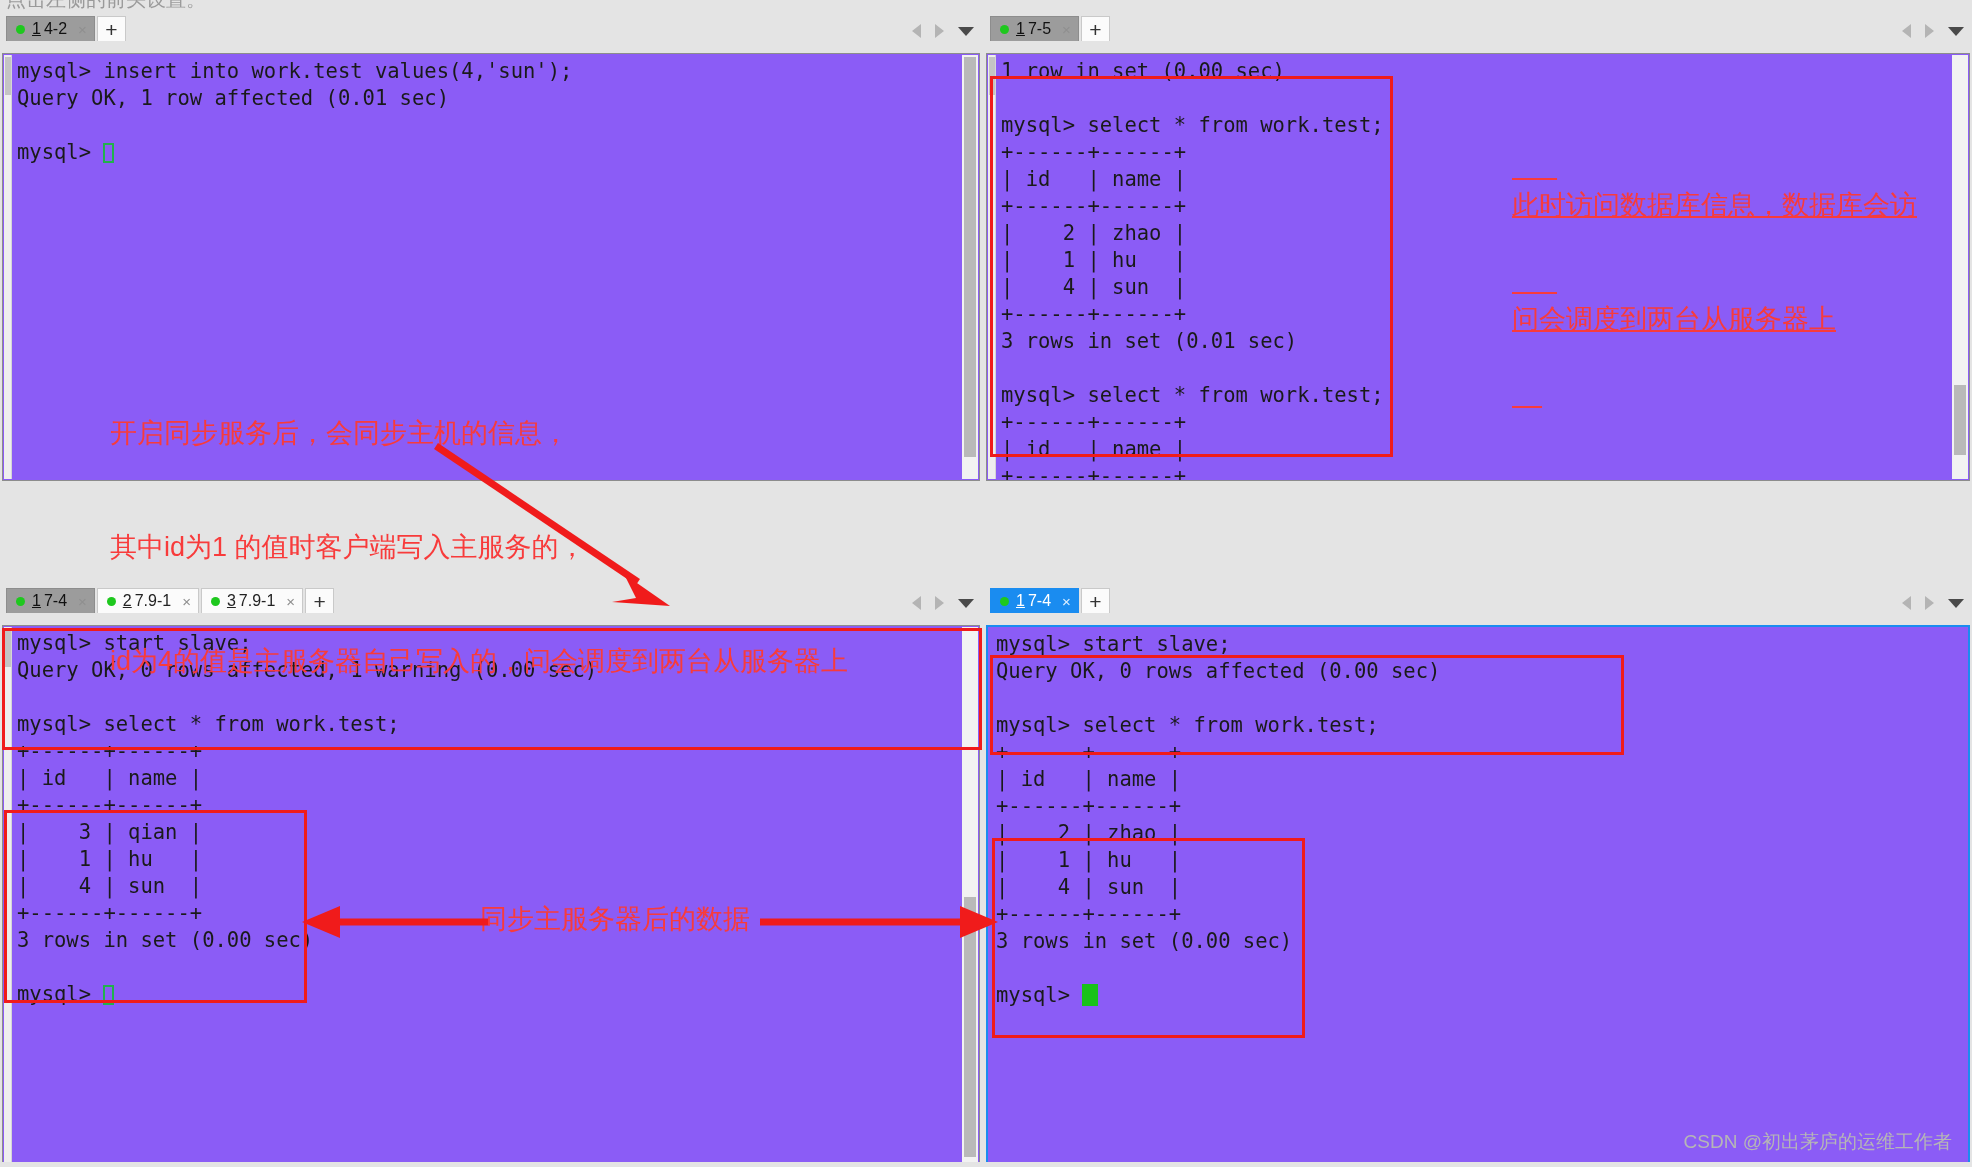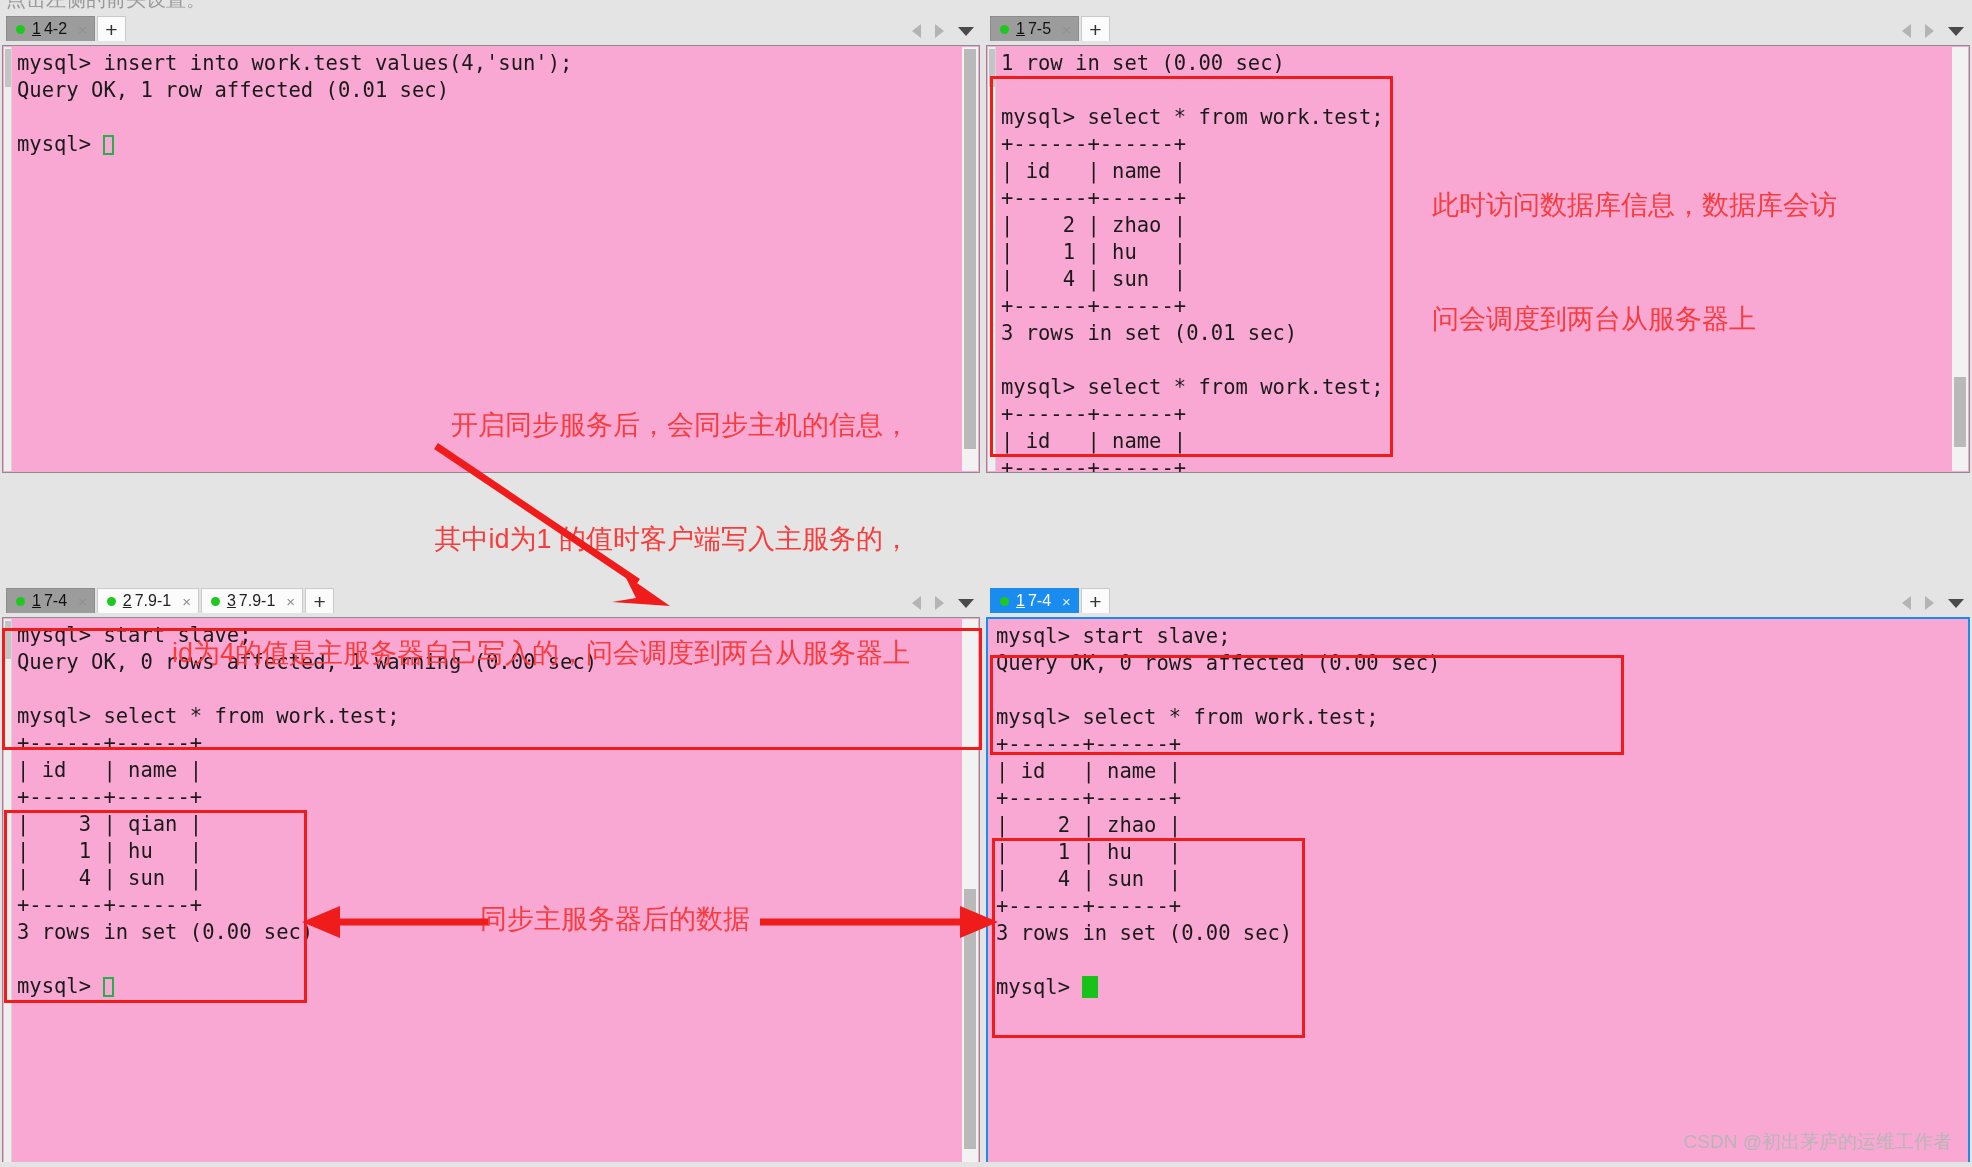--- a/index.html
+++ b/index.html
@@ -68,23 +68,23 @@
     display: flex; align-items: center; gap: 14px;
   }
   .navarrow { width: 0; height: 0; }
   .navarrow.left  { border-top: 7px solid transparent; border-bottom: 7px solid transparent; border-right: 9px solid #b4b4b4; }
   .navarrow.right { border-top: 7px solid transparent; border-bottom: 7px solid transparent; border-left: 9px solid #b4b4b4; }
   .navcaret { width: 0; height: 0; border-left: 8px solid transparent; border-right: 8px solid transparent; border-top: 9px solid #4a4a4a; }
 
   
   .term {
     position: relative;
-    background: #f9a8d4;
+    background: #8b5cf6;
     border: 1px solid #8c8c8c;
-    margin: 4px 2px 2px 2px;
+    margin: 12px 2px 2px 2px;
     height: calc(100% - 29px);
     overflow: hidden;
   }
   .term.blue-border { border: 2px solid #1a8cf0; }
   .termtext {
     position: absolute; left: 8px; top: 4px; right: 22px;
     font-family: "DejaVu Sans Mono", "Liberation Mono", monospace;
     font-size: 20.5px; line-height: 27px; color: #1a1a1a;
     white-space: pre;
   }
@@ -292,26 +292,26 @@
 3 rows in set (0.00 sec)
 
 mysql&gt; <span class="cursor-solid"></span></div>
     </div>
   </div>
 
   <div class="overlay">
 
     <div class="redbox" style="left:990px; top:76px; width:403px; height:381px;"></div>
 
-    <div class="redtext big" style="left:1432px; top:110px; width:450px;">
+    <div class="redtext big" style="left:1512px; top:110px; width:450px;text-decoration:underline;">
       <div>此时访问数据库信息，数据库会访</div>
       <div>问会调度到两台从服务器上</div>
     </div>
 
-    <div class="redtext big" style="left:110px; top:330px; width:800px;text-align:right;">
+    <div class="redtext big" style="left:110px; top:338px; width:800px;">
       <div>开启同步服务后，会同步主机的信息，</div>
       <div>其中id为1 的值时客户端写入主服务的，</div>
       <div>id为4的值是主服务器自己写入的，问会调度到两台从服务器上</div>
     </div>
 
     <svg style="position:absolute; left:430px; top:440px; width:280px; height:180px;">
       <line x1="6" y1="6" x2="208" y2="142" stroke="#f01b1b" stroke-width="7"></line>
       <polygon points="240,166 194,134 206,158 182,162" fill="#f01b1b"></polygon>
     </svg>
 

